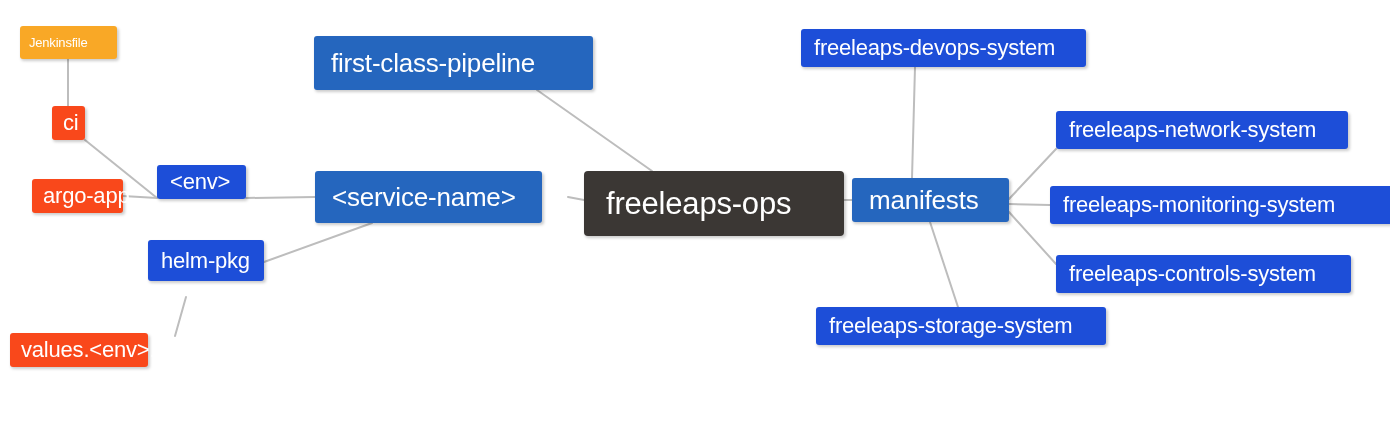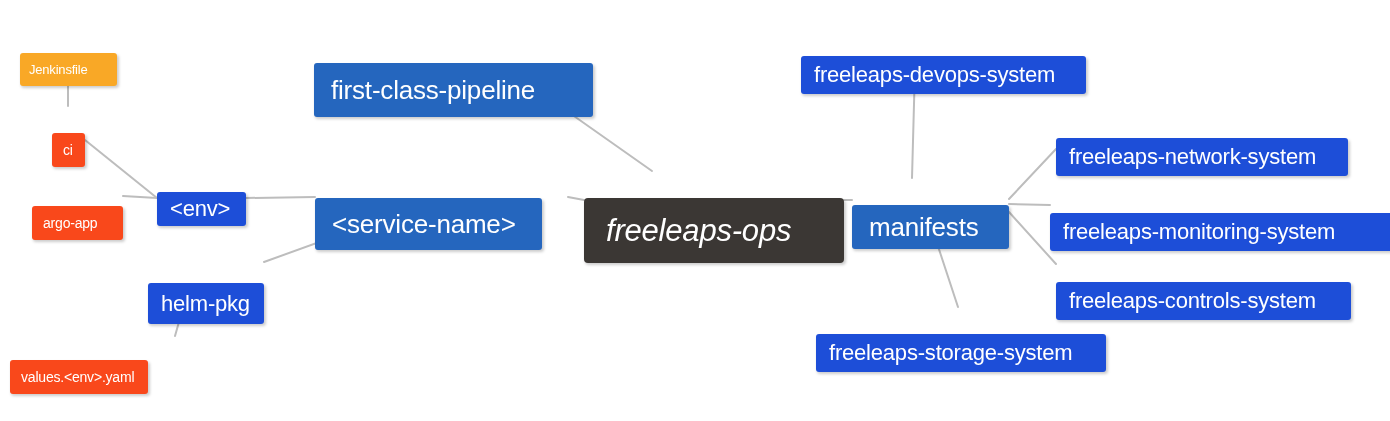--- a/index.html
+++ b/index.html
@@ -30,32 +30,31 @@
     align-items: center;
     justify-content: flex-start;
     box-sizing: border-box;
     color: #ffffff;
     white-space: nowrap;
     border-radius: 3px;
     box-shadow: 1.5px 2px 3px rgba(0,0,0,0.20);
     letter-spacing: -0.2px;
     line-height: 1;
     user-select: none;
-    margin-top: 27px;
   }
   .node-label {
     display: block;
     width: 100%;
   }
 
   
-  .d0 { font-size: 31px; padding: 0 22px; border-radius: 4px; font-style: italic; }
+  .d0 { font-size: 31px; padding: 0 22px; border-radius: 4px; }
   .d1 { font-size: 26px; padding: 16px 17px; }
   .d2 { font-size: 22px; padding: 0 13px; }
-  .d3 { font-size: 14px; padding: 16px 11px; }
+  .d3 { font-size: 22px; padding: 16px 11px; }
   .d4 { font-size: 13px; padding: 0 9px; }
 
   
   .c-root  { background: #3b3734; }
   .c-blue  { background: #2566be; }
   .c-green { background: #1d4ed8; }
   .c-red   { background: #f9481b; }
   .c-amber { background: #f9a826; }
 </style>
 </head>
@@ -87,21 +86,21 @@
       </div>
       <div class="node d1 c-blue" style="left: 315px; top: 171px; width: 227px; height: 52px;">
         <span class="node-label">&lt;service-name&gt;</span>
       </div>
       <div class="node d1 c-blue" style="left: 852px; top: 178px; width: 157px; height: 44px;">
         <span class="node-label">manifests</span>
       </div>
       <div class="node d2 c-green" style="left: 157px; top: 165px; width: 89px; height: 34px;">
         <span class="node-label">&lt;env&gt;</span>
       </div>
-      <div class="node d2 c-green" style="left: 148px; top: 256px; width: 116px; height: 41px;">
+      <div class="node d2 c-green" style="left: 148px; top: 240px; width: 116px; height: 41px;">
         <span class="node-label">helm-pkg</span>
       </div>
       <div class="node d3 c-red" style="left: 52px; top: 106px; width: 33px; height: 34px;">
         <span class="node-label">ci</span>
       </div>
       <div class="node d3 c-red" style="left: 32px; top: 179px; width: 91px; height: 34px;">
         <span class="node-label">argo-app</span>
       </div>
       <div class="node d3 c-red" style="left: 10px; top: 333px; width: 138px; height: 34px;">
         <span class="node-label">values.&lt;env&gt;.yaml</span>

